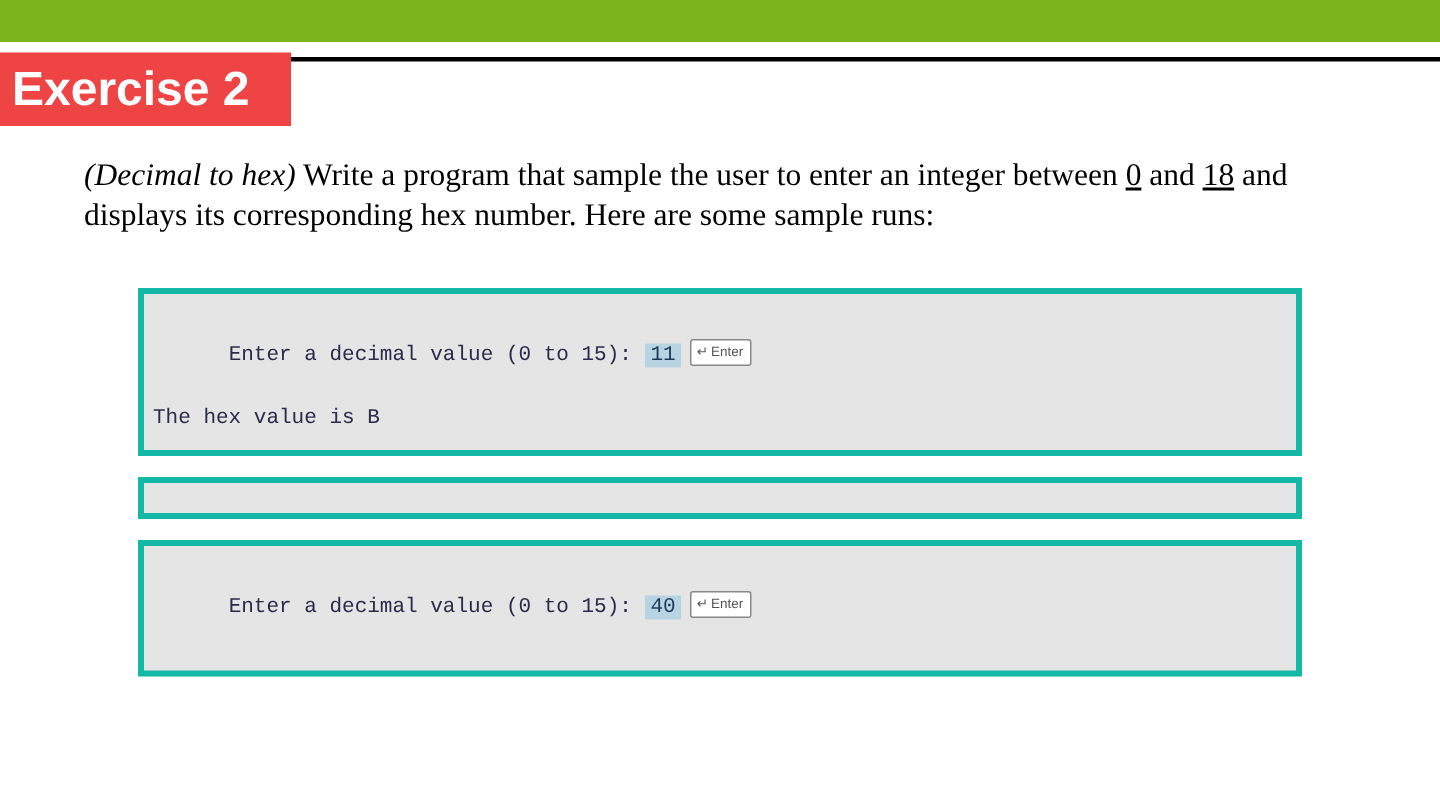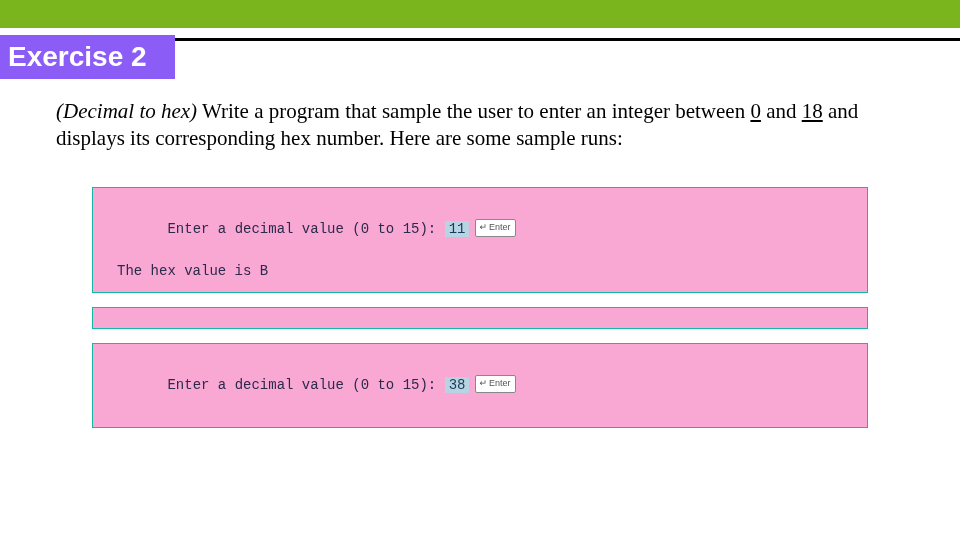--- a/index.html
+++ b/index.html
@@ -1,44 +1,44 @@
 <!DOCTYPE html>
 <html><head>
 <meta charset="utf-8">
 <style>
   * { box-sizing: border-box; margin: 0; padding: 0; }
   html, body { width: 960px; height: 540px; font-family: Arial, "Helvetica Neue", sans-serif; background: #fff; }
   .top-bar { width: 100%; height: 28px; background: #7ab51d; }
   .divider { width: 100%; height: 3px; background: #000; margin-top: 10px; }
   .title-box {
     display: inline-block;
-    background: #8b5cf6;
+    background: #ef4444;
     color: #fff;
     padding: 6px 28px 6px 8px;
-    font-size: 28px;
+    font-size: 32px;
     font-weight: bold;
     font-family: Arial, sans-serif;
     margin-top: -3px;
     position: relative;
     top: -3px;
   }
   .content {
     padding: 16px 56px 0 56px;
     font-family: "Times New Roman", Times, serif;
     font-size: 21px;
     color: #000;
     line-height: 1.3;
   }
   .content .lead { font-style: italic; }
   .u { text-decoration: underline; }
   .runs { margin-top: 34px; padding: 0 92px; display: flex; flex-direction: column; gap: 14px; }
   .run-box {
-    border: 1px solid #14b8a6;
-    background: #f9a8d4;
-    padding: 10px 14px 10px 24px;
+    border: 4px solid #14b8a6;
+    background: #e5e5e5;
+    padding: 10px 14px 10px 6px;
     font-family: "Courier New", monospace;
     font-size: 14px;
     color: #2a2a4a;
     line-height: 1.5;
     position: relative;
   }
   .run-line { white-space: pre; }
   .input-val {
     background: #b8d4e3;
     padding: 0 4px;
@@ -82,20 +82,20 @@
       <span>Enter a decimal value (0 to 15): </span><span class="input-val">11</span><span class="enter-key">Enter</span>
     </div>
     <div class="run-line">The hex value is B</div>
   </div>
 
   <div class="run-box">
   </div>
 
   <div class="run-box">
     <div class="run-line">
-      <span>Enter a decimal value (0 to 15): </span><span class="input-val">38</span><span class="enter-key">Enter</span>
+      <span>Enter a decimal value (0 to 15): </span><span class="input-val">40</span><span class="enter-key">Enter</span>
     </div>
   </div>
 
 </div>
 
 
 
 
 </body></html>

